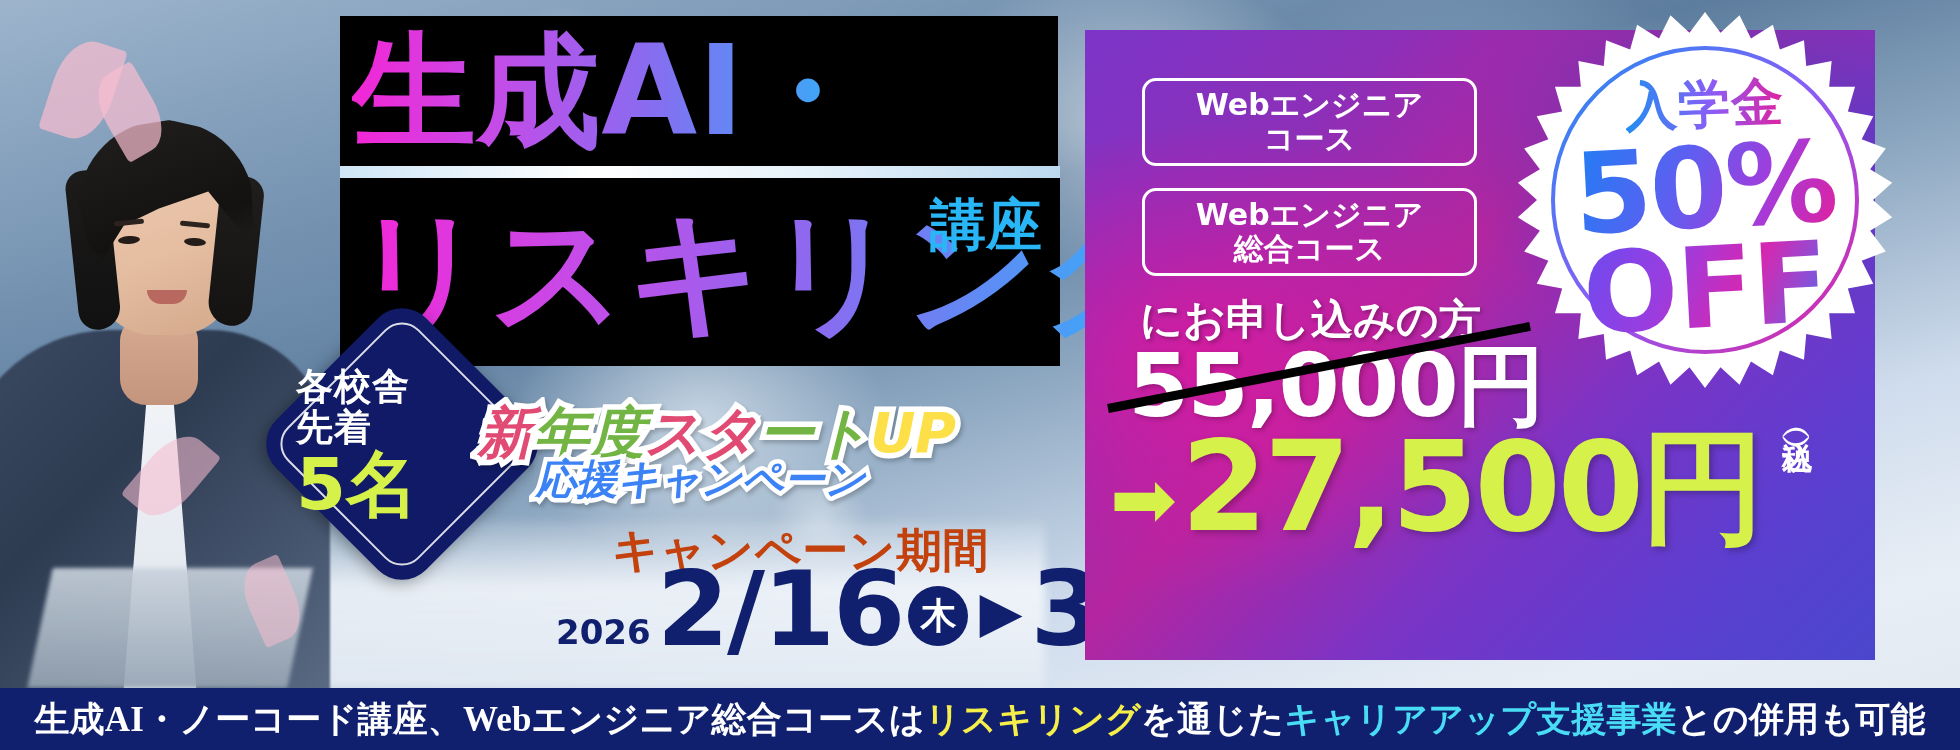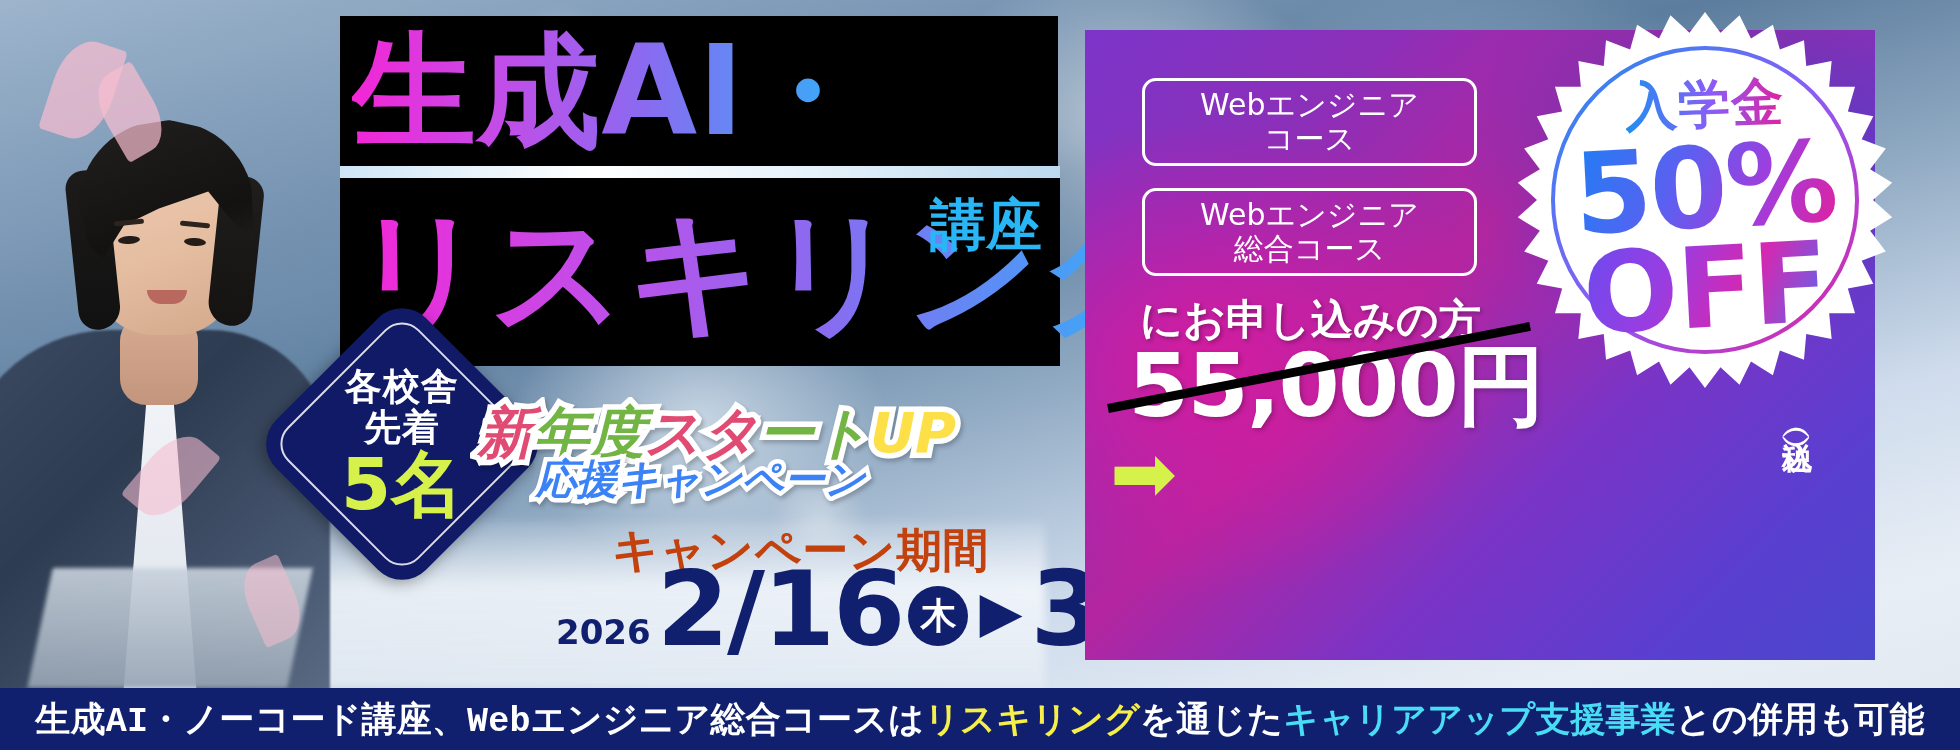--- a/index.html
+++ b/index.html
@@ -136,21 +136,21 @@
     position:absolute; left:296px; top:338px; width:212px; height:212px;
     background:#101a66; border-radius:34px; transform:rotate(45deg);
     box-shadow:0 4px 16px rgba(0,0,0,.35);
   }
   .badge-diamond::after {
     content:""; position:absolute; inset:13px; border:2px solid rgba(255,255,255,.85);
     border-radius:24px;
   }
   .badge-inner {
     position:absolute; left:296px; top:338px; width:212px; height:212px;
-    display:flex; flex-direction:column; align-items:center; justify-content:center;
+    display:flex; flex-direction:column; align-items:flex-start; justify-content:center;
     color:#fff; font-weight:900; font-family:"DejaVu Sans","Liberation Sans",sans-serif;
   }
   .badge-inner .l1 { font-size:37px; line-height:40px; letter-spacing:.03em; }
   .badge-inner .l2 { font-size:37px; line-height:42px; letter-spacing:.03em; }
   .badge-inner .l3 { font-size:72px; line-height:74px; color:#d6f24a; letter-spacing:0; margin-top:-2px;}
 
   
   .camp-head {
     position:absolute; left:478px; top:396px;
     font-size:56px; font-weight:900; font-style:italic;
@@ -197,21 +197,21 @@
     position:absolute; left:1085px; top:30px; width:790px; height:630px;
     background:
       radial-gradient(ellipse 420px 330px at 120px 330px, rgba(214,27,159,.95), rgba(214,27,159,0) 72%),
       radial-gradient(ellipse 380px 300px at 640px 120px, rgba(72,62,190,.9), rgba(72,62,190,0) 70%),
       linear-gradient(135deg,#7c35c9 0%, #8c2fb8 22%, #b4259f 42%, #7a34c6 64%, #5a3fd0 84%, #4a47cc 100%);
   }
   .course-box {
     position:absolute; left:1142px; width:335px; height:88px;
     border:3px solid #fff; border-radius:14px;
     display:flex; flex-direction:column; align-items:center; justify-content:center;
-    color:#fff; font-weight:400; font-family:"DejaVu Sans","Liberation Sans",sans-serif;
+    color:#fff; font-weight:700; font-family:"DejaVu Sans","Liberation Sans",sans-serif;
     font-size:30px; line-height:34px; text-align:center;
   }
   .course-box.b1 { top:78px; }
   .course-box.b2 { top:188px; }
 
   .apply-line {
     position:absolute; left:1140px; top:292px;
     font-size:42px; font-weight:900; color:#fff; white-space:nowrap;
     font-family:"DejaVu Sans","Liberation Sans",sans-serif;
     text-shadow:2px 2px 4px rgba(0,0,0,.3);
@@ -274,21 +274,21 @@
     transform:rotate(-3deg);
   }
 
   
   .bottom-bar {
     position:absolute; left:0; bottom:0; width:1960px; height:62px;
     background:#10206e; display:flex; align-items:center; justify-content:center;
   }
   .bottom-bar .txt {
     font-size:35px; font-weight:900; color:#fff; white-space:nowrap;
-    font-family:Liberation Mono, monospace; letter-spacing:.005em;
+    font-family:Liberation Serif, serif; letter-spacing:.005em;
   }
   .hl-yellow { color:#f6ef4a; }
   .hl-cyan   { color:#49dcf5; }
 </style>
 </head>
 <body>
 
 <div id="banner">
 
   <div class="bg-photo"></div>
@@ -361,20 +361,21 @@
 
   <div class="apply-line">にお申し込みの方</div>
 
   <div class="old-price-wrap">
     <div class="old-price">55,000円</div>
     <div class="strike"></div>
   </div>
 
   <div class="new-price">
     <span class="np-arrow">➡</span>
+    <span class="np-num">27,500円</span>
   </div>
   <div class="np-tax">（税込）</div>
 
   <div class="seal">
     <svg viewBox="0 0 380 380" aria-hidden="true">
       <g transform="translate(190,190)">
         <path id="burst" fill="#ffffff" d="M0.00,-188.00L15.50,-167.28L34.54,-184.80L45.98,-161.59L67.91,-175.30L74.88,-150.39L98.97,-159.84L101.24,-134.07L126.65,-138.93L124.15,-113.18L150.03,-113.30L142.84,-88.44L168.29,-83.80L156.66,-60.69L180.82,-51.45L165.14,-30.87L187.20,-17.35L168.00,0.00L187.20,17.35L165.14,30.87L180.82,51.45L156.66,60.69L168.29,83.80L142.84,88.44L150.03,113.30L124.15,113.18L126.65,138.93L101.24,134.07L98.97,159.84L74.88,150.39L67.91,175.30L45.98,161.59L34.54,184.80L15.50,167.28L0.00,188.00L-15.50,167.28L-34.54,184.80L-45.98,161.59L-67.91,175.30L-74.88,150.39L-98.97,159.84L-101.24,134.07L-126.65,138.93L-124.15,113.18L-150.03,113.30L-142.84,88.44L-168.29,83.80L-156.66,60.69L-180.82,51.45L-165.14,30.87L-187.20,17.35L-168.00,0.00L-187.20,-17.35L-165.14,-30.87L-180.82,-51.45L-156.66,-60.69L-168.29,-83.80L-142.84,-88.44L-150.03,-113.30L-124.15,-113.18L-126.65,-138.93L-101.24,-134.07L-98.97,-159.84L-74.88,-150.39L-67.91,-175.30L-45.98,-161.59L-34.54,-184.80L-15.50,-167.28Z"></path>
       </g>
       <circle cx="190" cy="190" r="152" fill="none" stroke-width="4" stroke="url(#ringg)">
       </circle>

